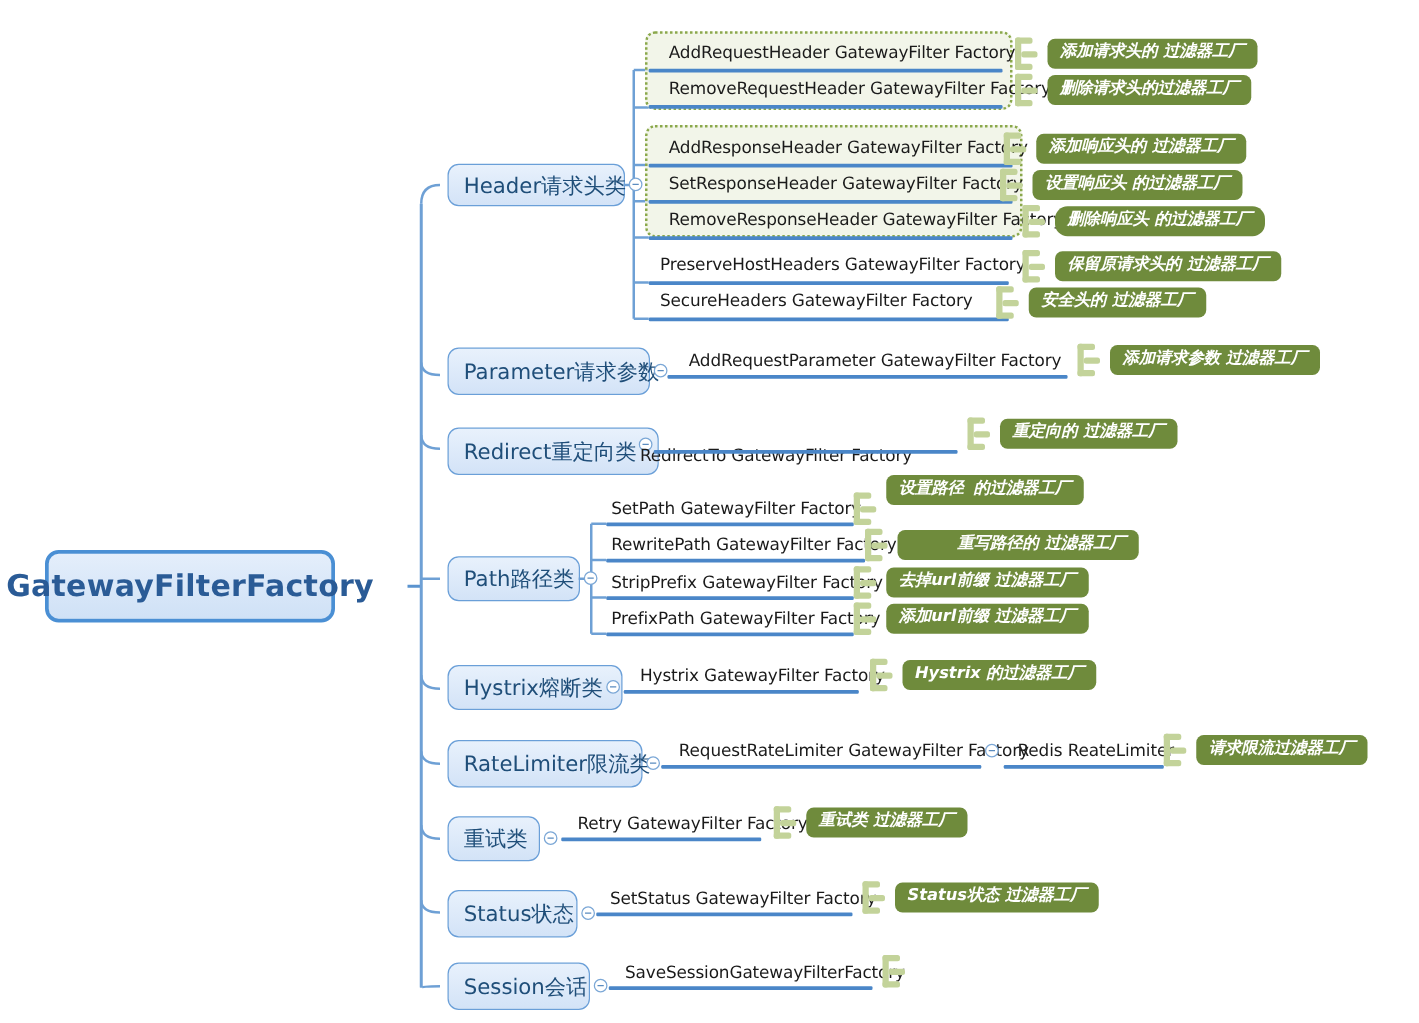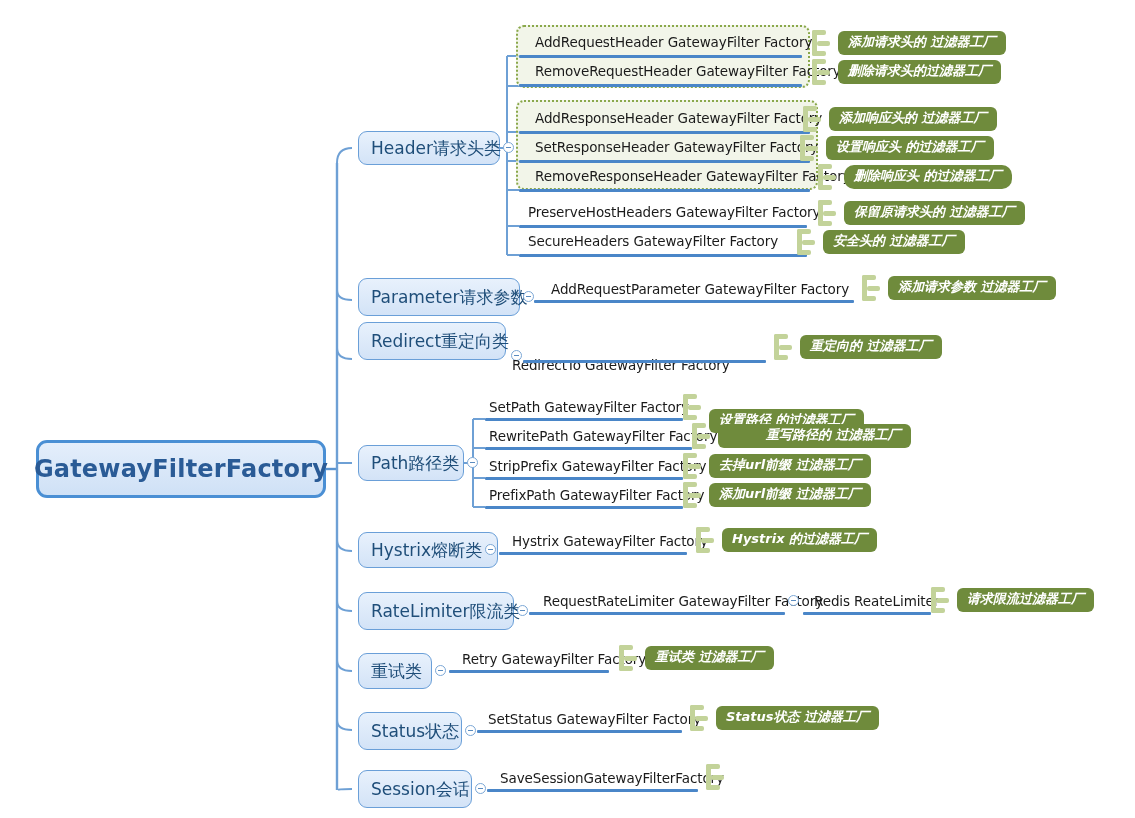--- a/index.html
+++ b/index.html
@@ -9,21 +9,21 @@
     background:#ffffff;
     font-family:"Liberation Sans","DejaVu Sans",sans-serif;
     overflow:hidden;
     position:relative;
   }
   #canvas{position:absolute;left:0;top:0;width:1135px;height:818px;}
 
   
   .root-node{
     position:absolute;
-    left:36px;top:440px;width:290px;height:58px;
+    left:36px;top:440px;width:232px;height:58px;
     background:linear-gradient(to bottom,#e4eefb 0%,#cfe1f6 100%);
     border:3px solid #4a8fd4;
     border-radius:11px;
     box-sizing:border-box;
     display:flex;align-items:center;justify-content:center;
     color:#2a5b96;
     font-size:24px;font-weight:bold;
     letter-spacing:.2px;
     font-family:"DejaVu Sans","Liberation Sans",sans-serif;
   }
@@ -227,21 +227,21 @@
   <div class="leaf" style="left:551px;top:281px;">AddRequestParameter GatewayFilter Factory</div>
   <div class="ul" style="left:534px;top:300px;width:320px;"></div>
   <div class="brk" style="left:862px;top:275px;width:27px;height:26px;">
     <div class="v"></div>
       <div class="t"></div>
       <div class="b"></div>
       <div class="m"></div>
   </div>
   <div class="tag" style="left:888px;top:276px;">添加请求参数 过滤器工厂</div>
 
-  <div class="branch" style="left:358px;top:322px;width:148px;height:38px;">
+  <div class="branch" style="left:358px;top:342px;width:169px;height:38px;">
     <span>Redirect重定向类</span>
   </div>
   <div class="collapse" style="left:511px;top:350px;"></div>
 
   <div class="leaf" style="left:512px;top:341px;margin-top:16px;">RedirectTo GatewayFilter Factory</div>
   <div class="ul" style="left:523px;top:360px;width:243px;"></div>
   <div class="brk" style="left:774px;top:334px;width:27px;height:26px;">
     <div class="v"></div>
       <div class="t"></div>
       <div class="b"></div>
@@ -255,21 +255,21 @@
   <div class="collapse" style="left:467px;top:457px;"></div>
 
   <div class="leaf" style="left:489px;top:399px;">SetPath GatewayFilter Factory</div>
   <div class="ul" style="left:485px;top:418px;width:198px;"></div>
   <div class="brk" style="left:683px;top:394px;width:27px;height:26px;">
     <div class="v"></div>
       <div class="t"></div>
       <div class="b"></div>
       <div class="m"></div>
   </div>
-  <div class="tag" style="left:709px;top:409px;">设置路径 的过滤器工厂</div>
+  <div class="tag" style="left:709px;top:380px;font-family:Liberation Mono, monospace;">设置路径 的过滤器工厂</div>
 
   <div class="leaf" style="left:489px;top:428px;">RewritePath GatewayFilter Factory</div>
   <div class="ul" style="left:485px;top:447px;width:207px;"></div>
   <div class="brk" style="left:692px;top:423px;width:27px;height:26px;">
     <div class="v"></div>
       <div class="t"></div>
       <div class="b"></div>
       <div class="m"></div>
   </div>
   <div class="tag" style="left:718px;top:424px;padding-left:48px;">重写路径的 过滤器工厂</div>

